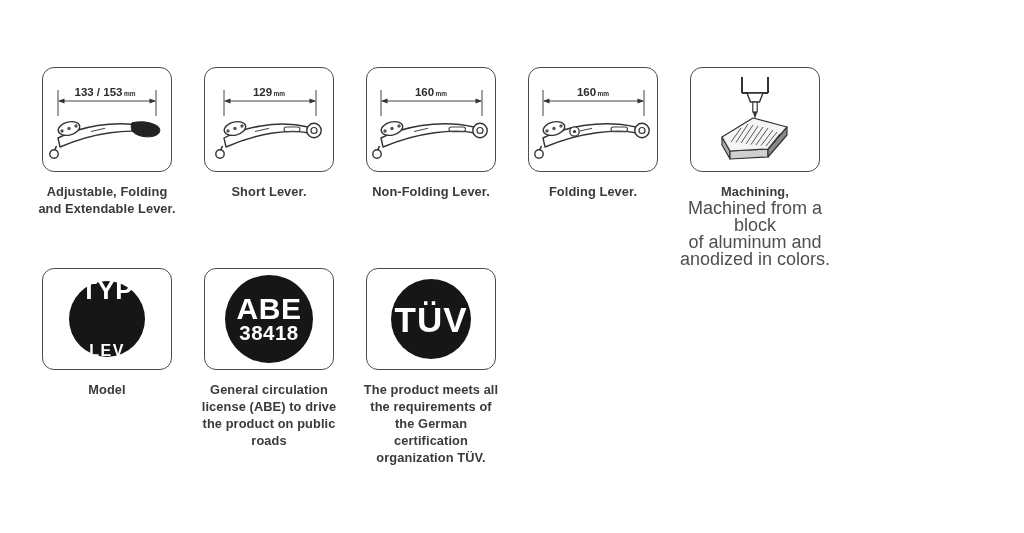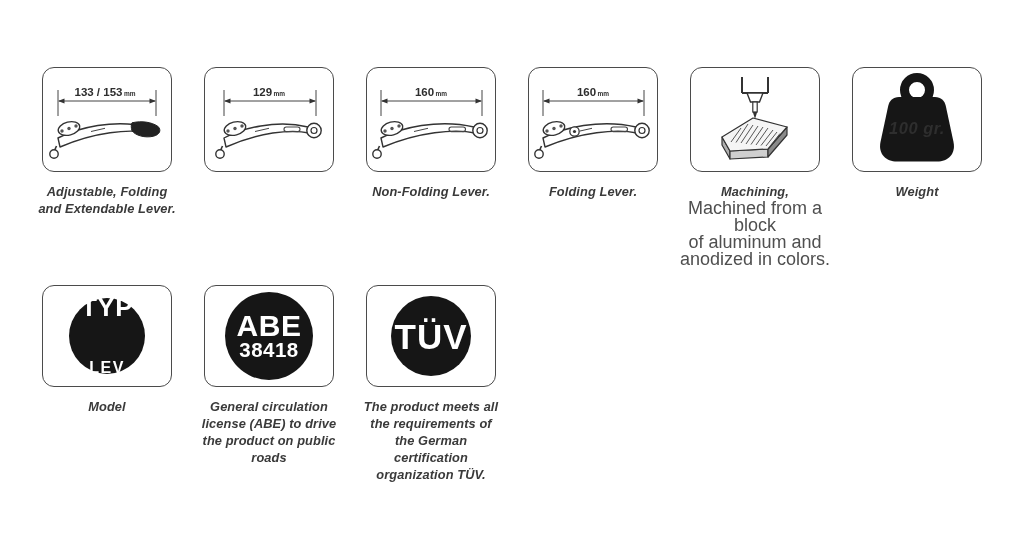--- a/index.html
+++ b/index.html
@@ -2,32 +2,32 @@
 <html><head>
 <meta charset="utf-8">
 <style>
   html,body{margin:0;padding:0;background:#ffffff;}
   #stage{
     position:relative;width:1024px;height:533px;background:#ffffff;overflow:hidden;
     font-family:"Liberation Sans","DejaVu Sans",sans-serif;
   }
   .row{position:absolute;display:flex;gap:32px;}
   #row1{left:42px;top:67px;}
-  #row2{left:42px;top:285px;}
+  #row2{left:42px;top:268px;}
   .cell{width:130px;flex:0 0 130px;}
   .card{
     box-sizing:border-box;width:130px;height:105px;background:#ffffff;
     border:1.5px solid #4b4b4b;border-radius:12px;
     display:flex;align-items:center;justify-content:center;overflow:hidden;
   }
   #row2 .card{height:102px;}
   .caption{
     width:172px;margin:11px 0 0 -21px;text-align:center;
     font-size:12.8px;line-height:17px;font-weight:700;color:#3a3a3a;
-    white-space:pre-line;letter-spacing:0.1px;font-style:italic;
+    white-space:pre-line;letter-spacing:0.1px;
   }
   .caption-sub{
     width:172px;margin:0 0 0 -21px;text-align:center;
     font-size:18px;line-height:17px;font-weight:400;color:#4f4f4f;
     white-space:pre-line;
   }
   svg{display:block;}
   svg text{font-family:"Liberation Sans","DejaVu Sans",sans-serif;font-weight:700;fill:#2e2e2e;}
   .badge{
     border-radius:50%;background:#161616;color:#ffffff;
@@ -97,20 +97,21 @@
             <circle cx="108" cy="60.5" r="3" fill="#fff" stroke="#333" stroke-width="1.2"></circle>
             <ellipse cx="29" cy="58.5" rx="11" ry="6.5" transform="rotate(-14 29 58.5)" fill="#fff" stroke="#333" stroke-width="1.4"></ellipse>
             <circle cx="22" cy="61" r="1.7" fill="#555"></circle>
             <circle cx="29" cy="58.5" r="1.7" fill="#555"></circle>
             <circle cx="36" cy="56" r="1.7" fill="#555"></circle>
             <line x1="16.5" y1="76" x2="14.5" y2="80.5" stroke="#333" stroke-width="1.6"></line>
             <circle cx="14" cy="84" r="4.2" fill="#fff" stroke="#333" stroke-width="1.4"></circle>
           </g>
         </svg>
       </div>
+      <div class="caption">Short Lever.</div>
     </div>
 
     <div class="cell">
       <div class="card">
         <svg width="126" height="100" viewBox="0 0 126 100">
           <g>
             <line x1="13" y1="20" x2="13" y2="46" stroke="#444" stroke-width="1"></line>
             <line x1="114" y1="20" x2="114" y2="46" stroke="#444" stroke-width="1"></line>
             <line x1="14" y1="31" x2="113" y2="31" stroke="#444" stroke-width="1"></line>
             <polygon points="13,31 19.5,28.4 19.5,33.6" fill="#333"></polygon>
@@ -195,30 +196,20 @@
             <line x1="79" y1="75" x2="88" y2="63.5"></line>
           </g>
         </svg>
       </div>
       <div class="caption">Machining,</div>
       <div class="caption-sub">Machined from a block
 of aluminum and
 anodized in colors.</div>
     </div>
 
-    <div class="cell">
-      <div class="card">
-        <svg width="126" height="100" viewBox="0 0 126 100">
-          <circle cx="63" cy="20" r="12.5" fill="none" stroke="#161616" stroke-width="9"></circle>
-          <path d="M45,27 H81 C 87,27 90.5,30.5 91.8,36 L 99.5,72 C 102,84 94,91.5 83,91.5 H43 C 32,91.5 24,84 26.5,72 L 34.2,36 C 35.5,30.5 39,27 45,27 Z" fill="#161616"></path>
-          <text x="63" y="64" text-anchor="middle" font-size="16.5" font-style="italic" fill="#ffffff" letter-spacing="0.5">100 gr.</text>
-        </svg>
-      </div>
-      <div class="caption">Weight</div>
-    </div>
 
   </div>
 
   <div class="row" id="row2">
 
     <div class="cell">
       <div class="card">
         <div class="badge badge-typ">
           <span class="l1">TYP</span>
           <span class="l2">LEV</span>

